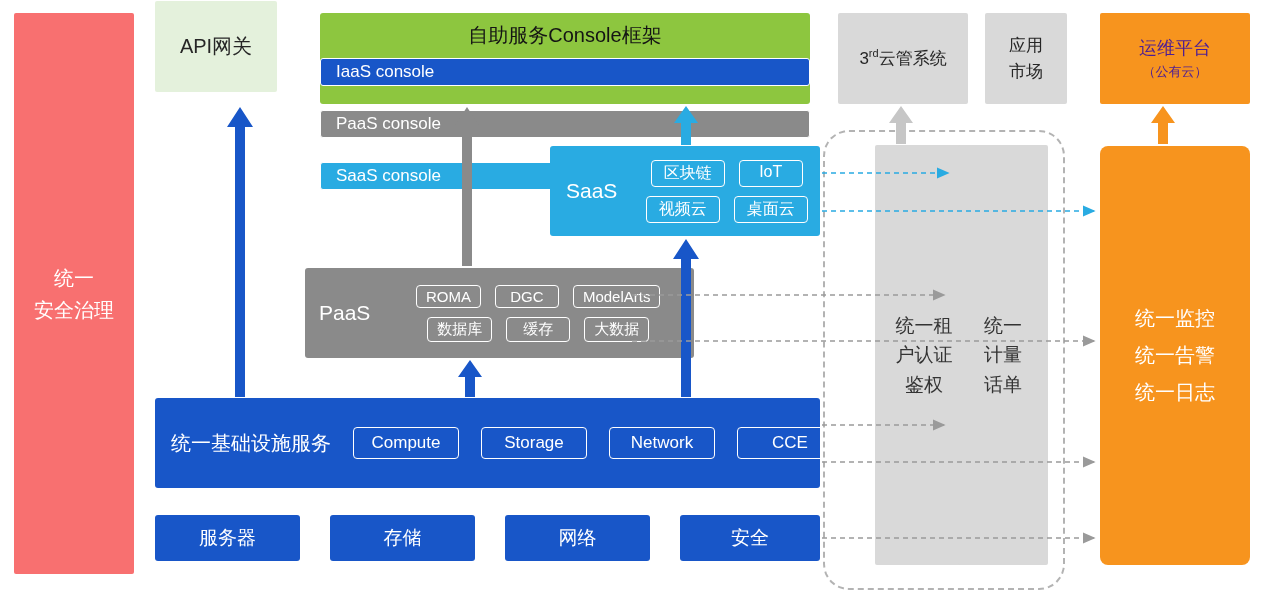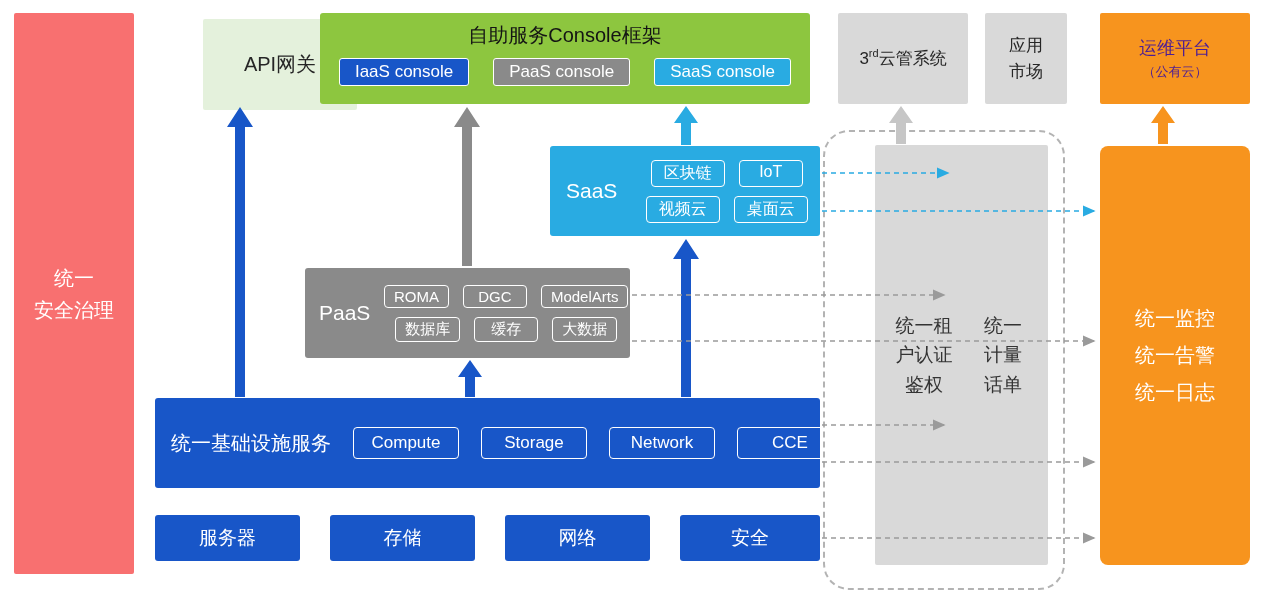--- a/index.html
+++ b/index.html
@@ -10,21 +10,21 @@
   }
   .box { position:absolute; }
   .center { display:flex; align-items:center; justify-content:center; }
   .center-col { display:flex; flex-direction:column; align-items:center; justify-content:center; text-align:center; }
 
   .red-bar { background:#F87070; color:#fff; font-size:20px; line-height:1.6; border-radius:2px; }
   .api-box { background:#E4F1DC; color:#262626; font-size:20px; border-radius:2px; }
 
   .console-frame { background:#8DC63F; border-radius:3px; padding-top:9px; }
   .console-title { text-align:center; color:#141414; font-size:20px; }
-  .console-row { display:flex; justify-content:center; gap:24px; margin-top:9px; }
+  .console-row { display:flex; justify-content:center; gap:24px; margin-top:9px;flex-direction:column; }
   .console-chip { color:#fff; font-size:17px; padding:3px 15px; border:1.5px solid #fff; border-radius:3px; white-space:nowrap; }
   .chip-iaas { background:#1856C8; }
   .chip-paas { background:#8A8A8A; }
   .chip-saas { background:#29ABE2; }
 
   .gray-box { background:#D9D9D9; color:#262626; font-size:17px; line-height:1.5; border-radius:2px; }
   .orange-box { background:#F7941E; color:#4c1d95; border-radius:2px; }
   .ops1 { font-size:18px; }
   .ops2 { font-size:13px; margin-top:3px; }
   sup { font-size:11px; }
@@ -56,21 +56,21 @@
 </head>
 <body>
 
 <div class="canvas">
 
   <div class="box red-bar center-col" style="left:14px;top:13px;width:120px;height:561px;">
     <div>统一</div>
     <div>安全治理</div>
   </div>
 
-  <div class="box api-box center" style="left:155px;top:19px;width:154px;height:91px;margin-left:48px;">
+  <div class="box api-box center" style="left:155px;top:1px;width:122px;height:91px;">
     <div>API网关</div>
   </div>
 
   <div class="box console-frame" style="left:320px;top:13px;width:490px;height:91px;">
     <div class="console-title">自助服务Console框架</div>
     <div class="console-row">
       <div class="console-chip chip-iaas">IaaS console</div>
       <div class="console-chip chip-paas">PaaS console</div>
       <div class="console-chip chip-saas">SaaS console</div>
     </div>
@@ -97,21 +97,21 @@
         <div class="chip saas-chip">区块链</div>
         <div class="chip saas-chip">IoT</div>
       </div>
       <div class="chip-row">
         <div class="chip saas-chip">视频云</div>
         <div class="chip saas-chip">桌面云</div>
       </div>
     </div>
   </div>
 
-  <div class="box paas-box" style="left:305px;top:268px;width:325px;height:90px;">
+  <div class="box paas-box" style="left:305px;top:268px;width:389px;height:90px;">
     <div class="big-label">PaaS</div>
     <div class="chip-rows">
       <div class="chip-row">
         <div class="chip paas-chip">ROMA</div>
         <div class="chip paas-chip">DGC</div>
         <div class="chip paas-chip">ModelArts</div>
       </div>
       <div class="chip-row">
         <div class="chip paas-chip">数据库</div>
         <div class="chip paas-chip">缓存</div>

